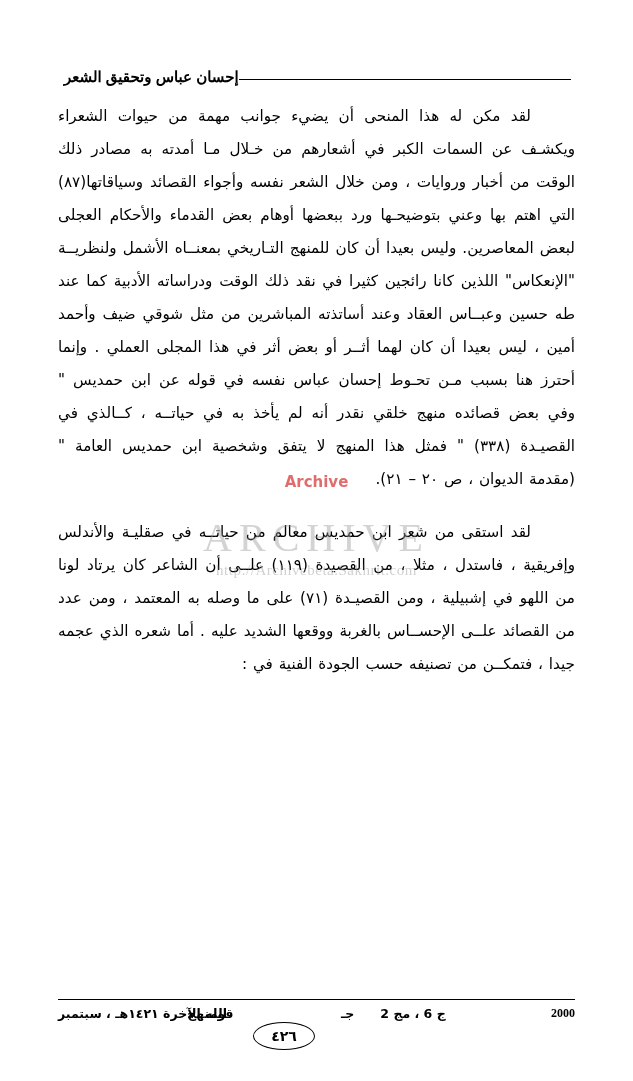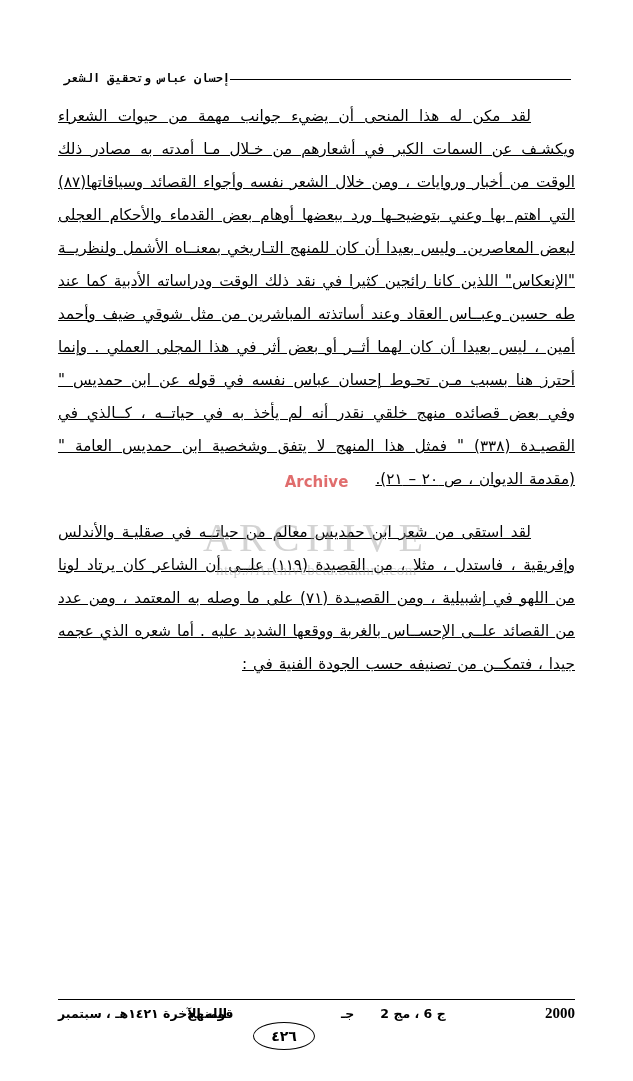--- a/index.html
+++ b/index.html
@@ -27,22 +27,22 @@
     top: 58px;
     left: 58px;
     right: 58px;
     height: 30px;
     display: flex;
     align-items: flex-end;
     justify-content: flex-start;
     flex-direction: row;
   }
   .header-title {
-    font-family: Liberation Mono, monospace;
-    font-size: 12px;
+    font-family: Liberation Sans, sans-serif;
+    font-size: 15px;
     font-weight: 700;
     white-space: nowrap;
     padding-bottom: 2px;
     padding-left: 6px;
   }
   .header-rule {
     flex: 1 1 auto;
     border-bottom: 1.5px solid #000;
     margin-bottom: 8px;
     margin-right: 4px;
@@ -61,21 +61,20 @@
     font-family: "DejaVu Sans", sans-serif;
     font-size: 15.2px;
     line-height: 33px;
     text-align: justify;
     text-align-last: right;
     letter-spacing: 0px;
     word-spacing: 1px;
   }
   p.para.indent {
     text-indent: 44px;
-    text-decoration: underline;
   }
 
   
   .watermark {
     position: absolute;
     top: 516px;
     left: 0;
     right: 0;
     text-align: center;
     pointer-events: none;
@@ -132,21 +131,21 @@
     align-items: center;
     justify-content: space-between;
     padding-top: 6px;
     font-family: "DejaVu Sans", sans-serif;
     font-size: 12px;
     font-weight: 700;
   }
   .footer-left {
     direction: ltr;
     font-family: "Liberation Serif", serif;
-    font-size: 15px;
+    font-size: 12px;
     font-weight: 700;
     text-align: left;
     line-height: 15px;
   }
   .footer-left .fl-line {
     display: block;
   }
   .footer-center {
     position: absolute;
     left: 0; right: 0;

